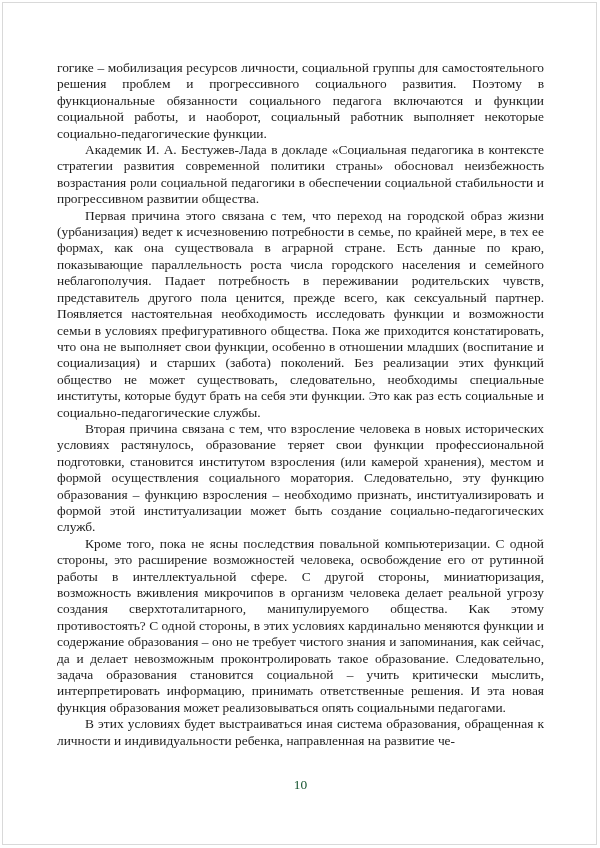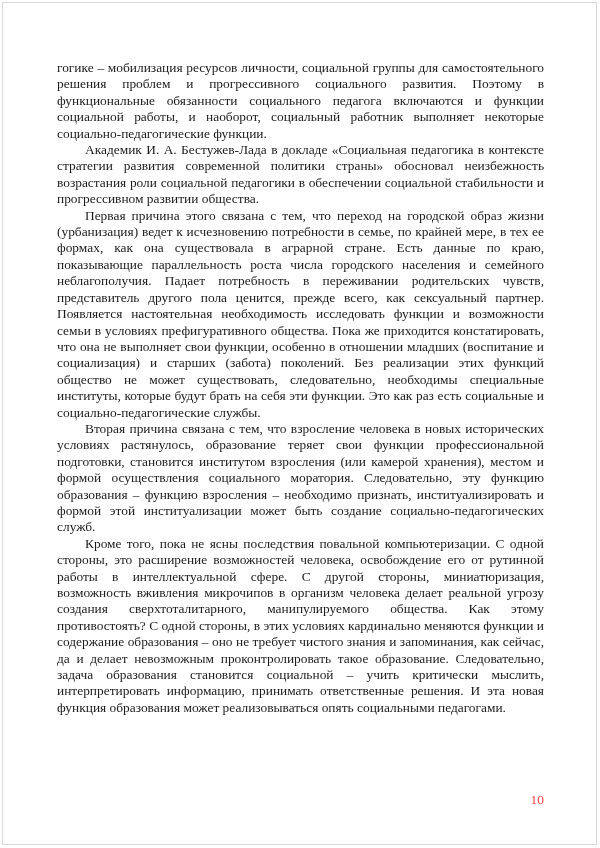--- a/index.html
+++ b/index.html
@@ -39,34 +39,35 @@
     margin: 0;
     padding: 0;
   }
   .text-block p.indent {
     text-indent: 28px;
   }
   .page-number {
     position: absolute;
     left: 57px;
     width: 487px;
-    bottom: 40px;
-    text-align: right;
-    color: #ef4444;
+    bottom: 55px;
+    text-align: center;
+    color: #14532d;
     font-size: 13.4px;
   }
 </style>
 </head>
 <body>
 
 <div class="page">
   <div class="scan-frame"></div>
 
   <div class="text-block">
     <p>гогике – мобилизация ресурсов личности, социальной группы для самостоятельного решения проблем и прогрессивного социального развития. Поэтому в функциональные обязанности социального педагога включаются и функции социальной работы, и наоборот, социальный работник выполняет некоторые социально-педагогические функции.</p>
     <p class="indent">Академик И. А. Бестужев-Лада в докладе «Социальная педагогика в контексте стратегии развития современной политики страны» обосновал неизбежность возрастания роли социальной педагогики в обеспечении социальной стабильности и прогрессивном развитии общества.</p>
     <p class="indent">Первая причина этого связана с тем, что переход на городской образ жизни (урбанизация) ведет к исчезновению потребности в семье, по крайней мере, в тех ее формах, как она существовала в аграрной стране. Есть данные по краю, показывающие параллельность роста числа городского населения и семейного неблагополучия. Падает потребность в переживании родительских чувств, представитель другого пола ценится, прежде всего, как сексуальный партнер. Появляется настоятельная необходимость исследовать функции и возможности семьи в условиях префигуративного общества. Пока же приходится констатировать, что она не выполняет свои функции, особенно в отношении младших (воспитание и социализация) и старших (забота) поколений. Без реализации этих функций общество не может существовать, следовательно, необходимы специальные институты, которые будут брать на себя эти функции. Это как раз есть социальные и социально-педагогические службы.</p>
     <p class="indent">Вторая причина связана с тем, что взросление человека в новых исторических условиях растянулось, образование теряет свои функции профессиональной подготовки, становится институтом взросления (или камерой хранения), местом и формой осуществления социального моратория. Следовательно, эту функцию образования – функцию взросления – необходимо признать, институализировать и формой этой институализации может быть создание социально-педагогических служб.</p>
     <p class="indent">Кроме того, пока не ясны последствия повальной компьютеризации. С одной стороны, это расширение возможностей человека, освобождение его от рутинной работы в интеллектуальной сфере. С другой стороны, миниатюризация, возможность вживления микрочипов в организм человека делает реальной угрозу создания сверхтоталитарного, манипулируемого общества. Как этому противостоять? С одной стороны, в этих условиях кардинально меняются функции и содержание образования – оно не требует чистого знания и запоминания, как сейчас, да и делает невозможным проконтролировать такое образование. Следовательно, задача образования становится социальной – учить критически мыслить, интерпретировать информацию, принимать ответственные решения. И эта новая функция образования может реализовываться опять социальными педагогами.</p>
+    <p class="indent">В этих условиях будет выстраиваться иная система образования, обращенная к личности и индивидуальности ребенка, направленная на развитие че-</p>
   </div>
 
   <div class="page-number">10</div>
 </div>
 
 </body></html>

